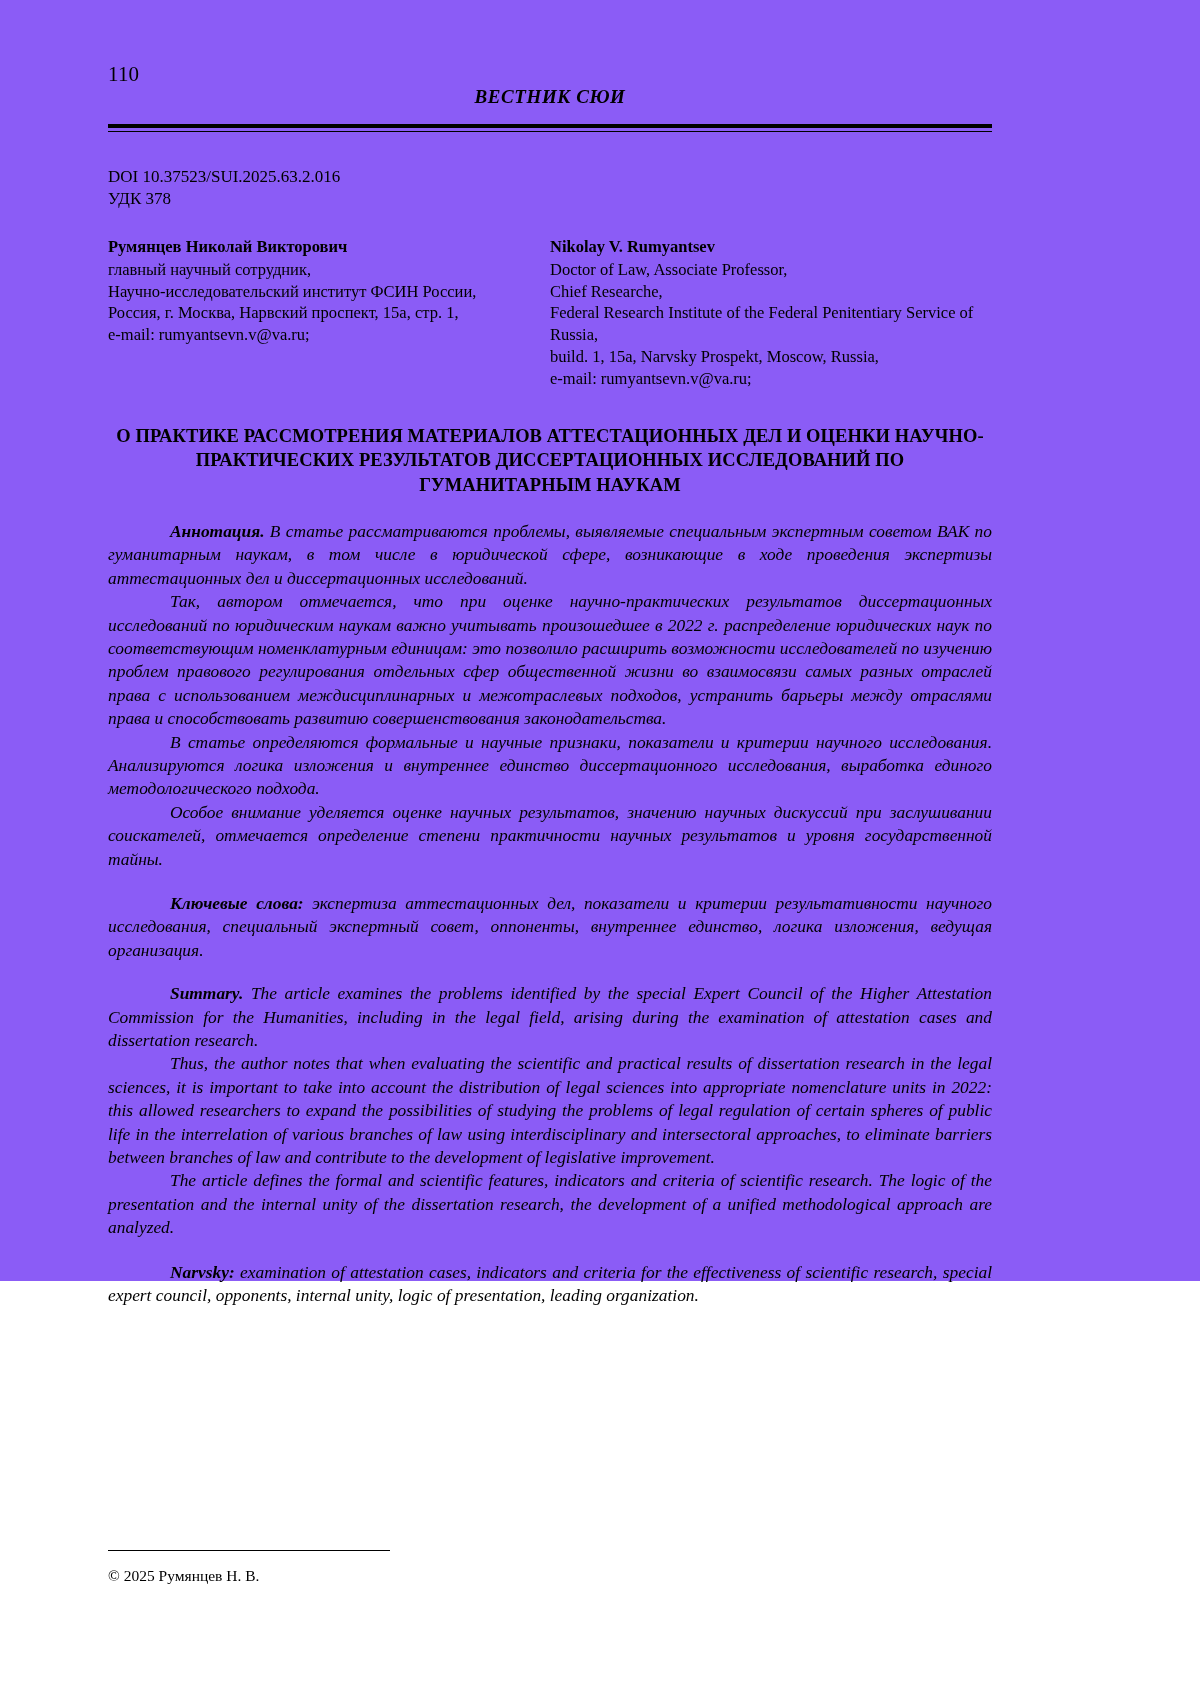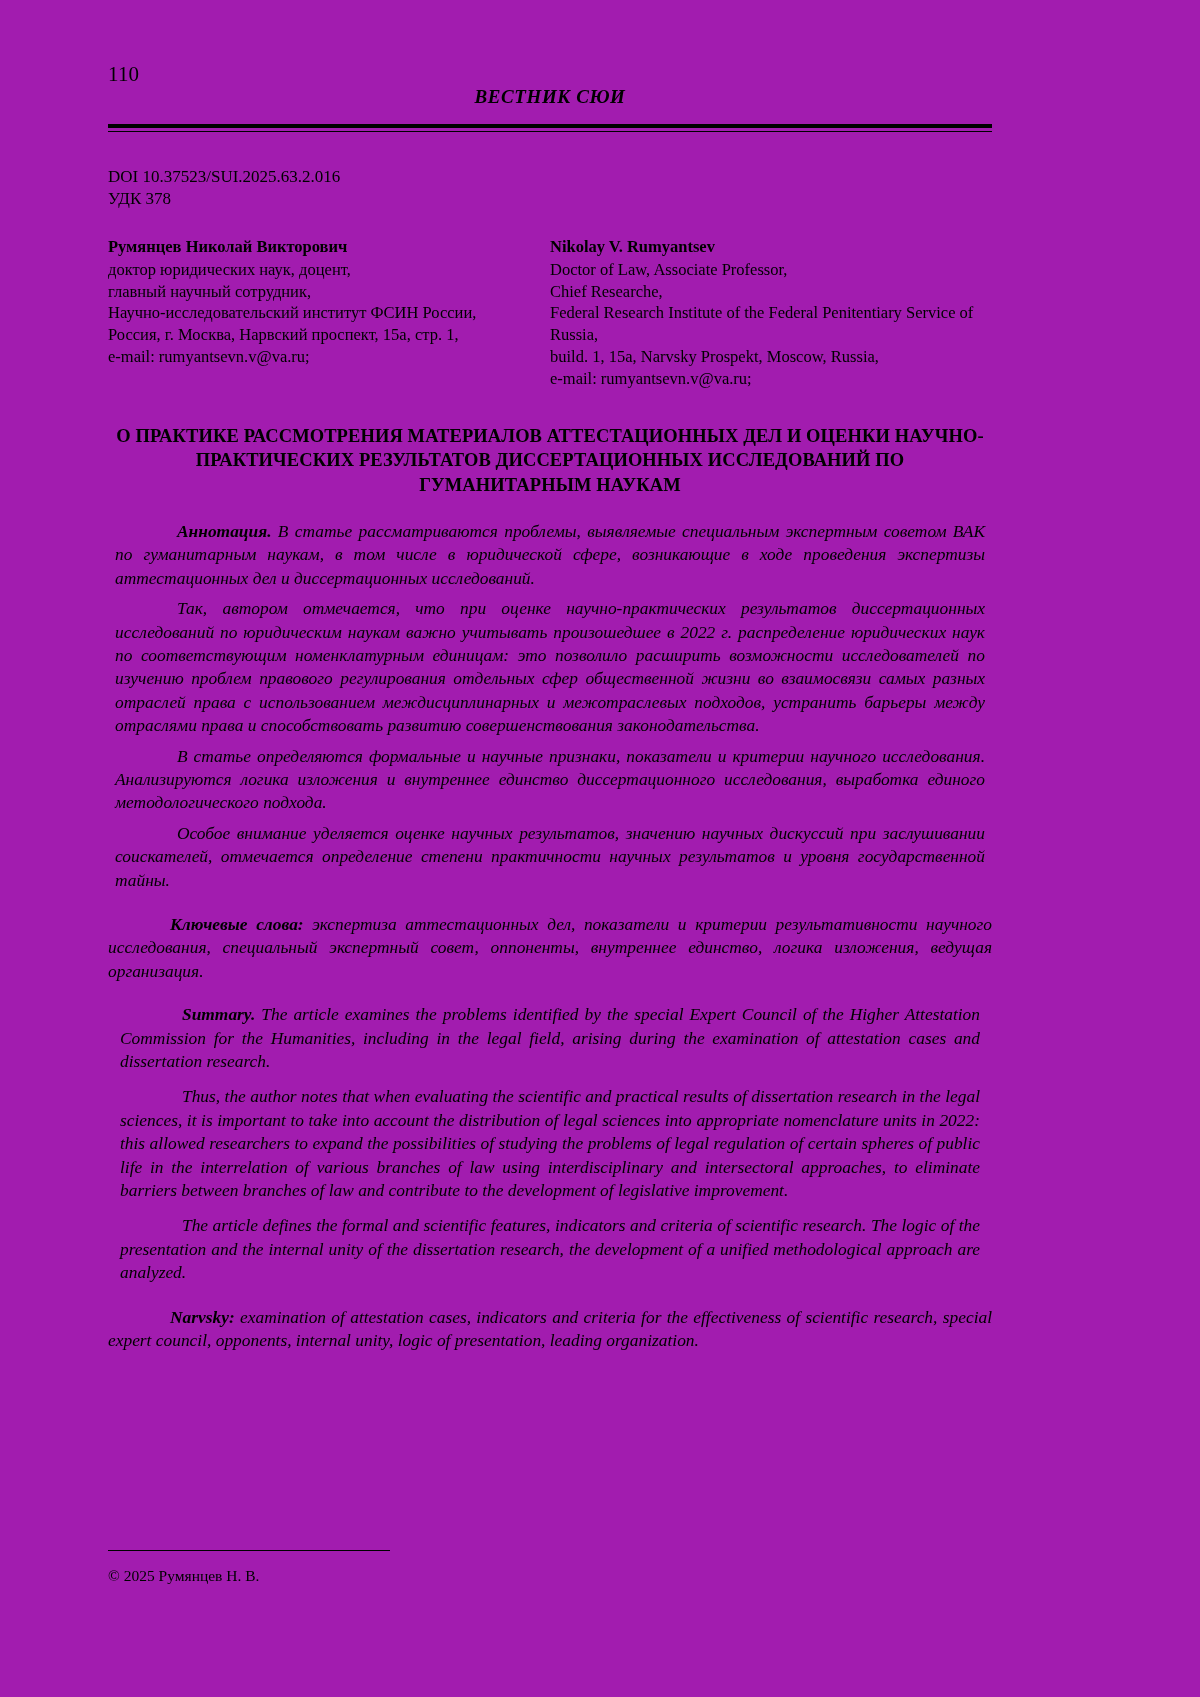--- a/index.html
+++ b/index.html
@@ -12,22 +12,22 @@
     height: 1697px;
     font-family: "Liberation Serif", serif;
     color: #000000;
     position: relative;
     overflow: hidden;
   }
   .page {
     position: absolute;
     left: 0; top: 0;
     width: 1200px;
-    height: 1697px;
-    background: #a21caf;
+    height: 1281px;
+    background: #8b5cf6;
   }
   .content {
     position: absolute;
     left: 108px;
     top: 56px;
     width: 884px;
   }
 
   
   .header-row {
@@ -109,21 +109,21 @@
 
   
   .abstract {
     margin-top: 22px;
     font-style: italic;
     font-size: 17.4px;
     line-height: 1.345;
     text-align: justify;
   }
   .abstract p {
-    margin: 7px;
+    margin: 0;
     text-indent: 62px;
   }
   .lead {
     font-weight: bold;
     font-style: italic;
   }
   .keywords {
     margin-top: 21px;
     font-style: italic;
     font-size: 17.4px;
@@ -134,21 +134,21 @@
   .keywords .lead { font-style: italic; font-weight: bold; }
 
   .abstract-en {
     margin-top: 20px;
     font-style: italic;
     font-size: 17.4px;
     line-height: 1.345;
     text-align: justify;
   }
   .abstract-en p {
-    margin: 12px;
+    margin: 0;
     text-indent: 62px;
   }
   .keywords-en {
     margin-top: 21px;
     font-style: italic;
     font-size: 17.4px;
     line-height: 1.345;
     text-align: justify;
     text-indent: 62px;
   }
@@ -186,21 +186,20 @@
     <div class="rule-thin"></div>
 
     <div class="doi-block">
       <div>DOI 10.37523/SUI.2025.63.2.016</div>
       <div>УДК 378</div>
     </div>
 
     <div class="authors">
       <div class="author-col">
         <div class="author-name">Румянцев Николай Викторович</div>
-        <div class="author-line">доктор юридических наук, доцент,</div>
         <div class="author-line">главный научный сотрудник,</div>
         <div class="author-line">Научно-исследовательский институт ФСИН России,</div>
         <div class="author-line">Россия, г. Москва, Нарвский проспект, 15а, стр. 1,</div>
         <div class="author-line">e-mail: rumyantsevn.v@va.ru;</div>
       </div>
       <div class="author-col right">
         <div class="author-name">Nikolay V. Rumyantsev</div>
         <div class="author-line">Doctor of Law, Associate Professor,</div>
         <div class="author-line">Chief Researche,</div>
         <div class="author-line">Federal Research Institute of the Federal Penitentiary Service of Russia,</div>

